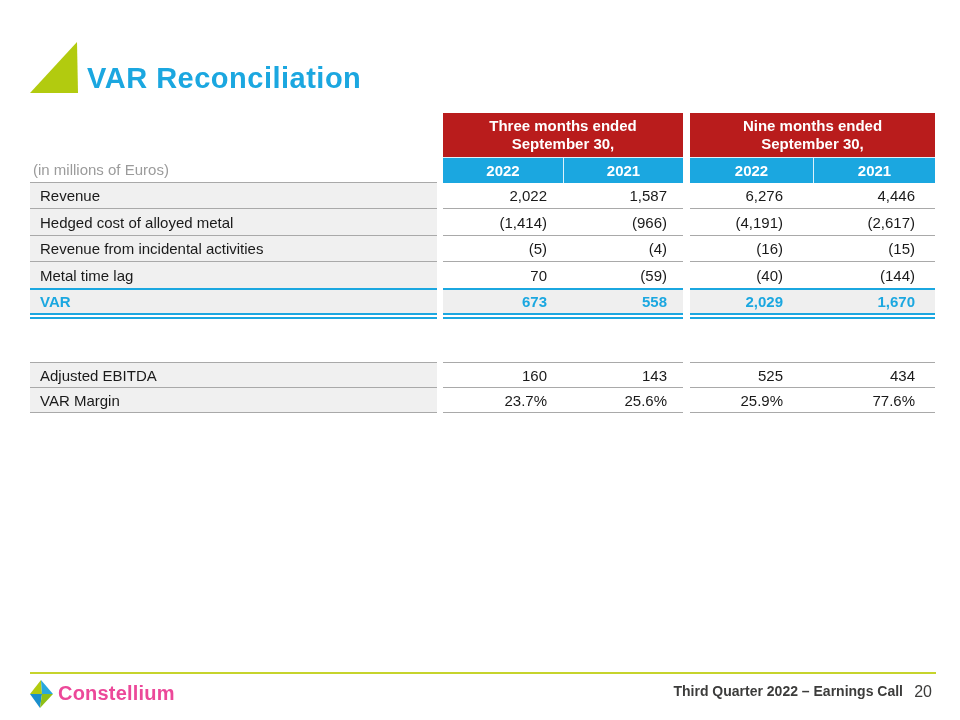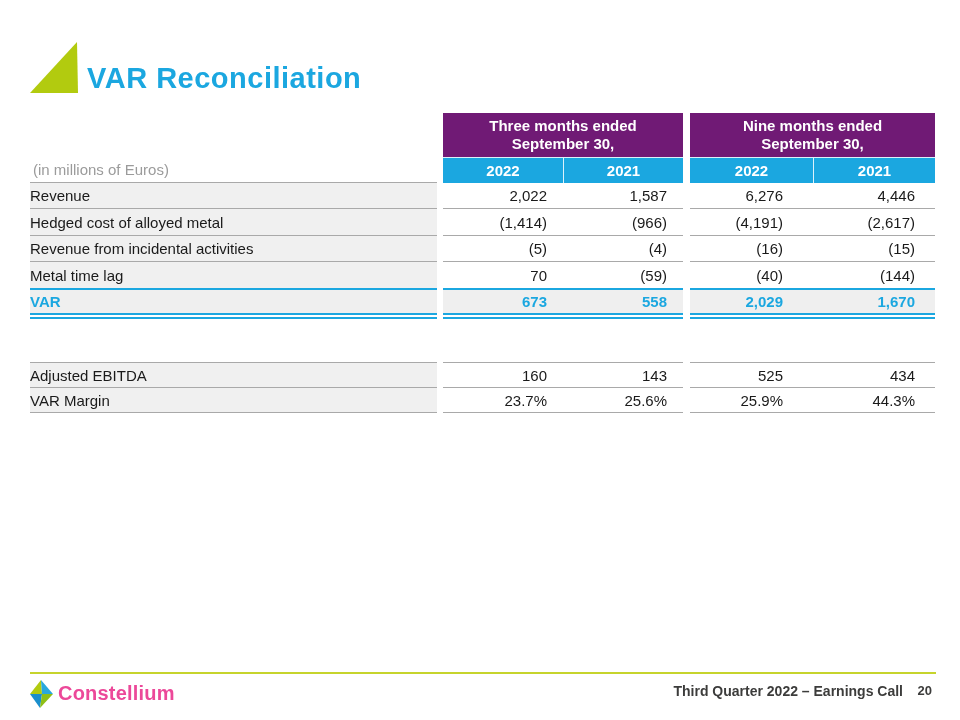--- a/index.html
+++ b/index.html
@@ -16,31 +16,31 @@
   .grid { position:absolute; left:30px; display:grid;
     grid-template-columns:407px 6px 120px 120px 7px 123px 122px; }
   .tbl1 { top:113px; grid-template-rows:44px 26px 26px 27px 26px 26px 27px 2px 2px; }
   .tbl2 { top:362px; grid-template-rows:26px 25px; }
 
   .cell { display:flex; align-items:center; font-size:15px; }
   .span2 { grid-column:span 2; }
   .fullspan { grid-column:1 / -1; }
   .gap { background:#fff; }
 
-  .bluehead { background:#701a75; color:#fff; font-weight:bold; justify-content:flex-start;
+  .bluehead { background:#b91c1c; color:#fff; font-weight:bold; justify-content:flex-start;
     text-align:center; line-height:1.2; }
   .bluehead span { display:block; max-width:185px; margin:0 auto; }
   .yr { background:#1BA7E0; color:#fff; font-weight:bold; justify-content:center;
     border-top:1px solid rgba(255,255,255,.85); }
   .yr-div { border-left:1px solid rgba(255,255,255,.85); }
 
   .units { color:#9B9B9B; padding-left:3px;
     border-bottom:1px solid #A9A9A9; background:#fff; }
 
-  .lbl { background:#F0F0F0; padding-left:0; }
+  .lbl { background:#F0F0F0; padding-left:10px; }
   .num { background:#fff; justify-content:flex-end; }
   .p1,.p2 { padding-right:16px; }
   .p3 { padding-right:30px; }
   .p4 { padding-right:20px; }
   .rb { border-bottom:1px solid #A9A9A9; }
 
   .var { background:#EFEFEF; color:#1BA7E0; font-weight:bold;
     border-top:2px solid #1BA7E0; border-bottom:2px solid #1BA7E0; }
   .spacer { background:#fff; }
   .rulefill { background:#1BA7E0; }
@@ -48,21 +48,21 @@
   .t2 { border-bottom:1px solid #A9A9A9; }
   .t2top { border-top:1px solid #A9A9A9; }
 
   
   .footer-line { position:absolute; left:30px; top:672px; width:906px; height:2px;
     background:#C6D42C; }
   .footer-logo { position:absolute; left:30px; top:680px; width:23px; height:28px; }
   .footer-company { position:absolute; left:58px; top:682px; font-size:20px;
     font-weight:bold; color:#ec4899; letter-spacing:0.2px; }
   .footer-caption { position:absolute; right:57px; top:683px; font-size:14px; color:#3C3C3B;font-weight:bold; }
-  .footer-page { position:absolute; right:28px; top:683px; font-size:13px; color:#3C3C3B;font-weight:bold; }
+  .footer-page { position:absolute; right:28px; top:683px; font-size:16px; color:#3C3C3B; }
 </style>
 </head>
 <body>
 
 <div class="slide">
 
   <svg class="accent-tri" viewBox="0 0 48 51">
     <polygon points="47,0 0,51 48,51" fill="#B2CB0F"></polygon>
   </svg>
   <div class="slide-title">VAR Reconciliation</div>
@@ -144,21 +144,21 @@
     <div class="cell gap"></div>
     <div class="cell num p3 t2 t2top">525</div>
     <div class="cell num p4 t2 t2top">434</div>
 
     <div class="cell lbl t2">VAR Margin</div>
     <div class="cell gap"></div>
     <div class="cell num p1 t2">23.7%</div>
     <div class="cell num p2 t2">25.6%</div>
     <div class="cell gap"></div>
     <div class="cell num p3 t2">25.9%</div>
-    <div class="cell num p4 t2">44.3%</div>
+    <div class="cell num p4 t2">77.6%</div>
   </div>
 
   <div class="footer-line"></div>
   <svg class="footer-logo" viewBox="0 0 23 28">
     <polygon points="11,0 0,14 12,14" fill="#B2CB0F"></polygon>
     <polygon points="11,0 23,14 12,14" fill="#29A8DD"></polygon>
     <polygon points="0,14 12,14 10,28" fill="#1B8FCC"></polygon>
     <polygon points="12,14 23,14 10,28" fill="#8FBF17"></polygon>
   </svg>
   <div class="footer-company">Constellium</div>

